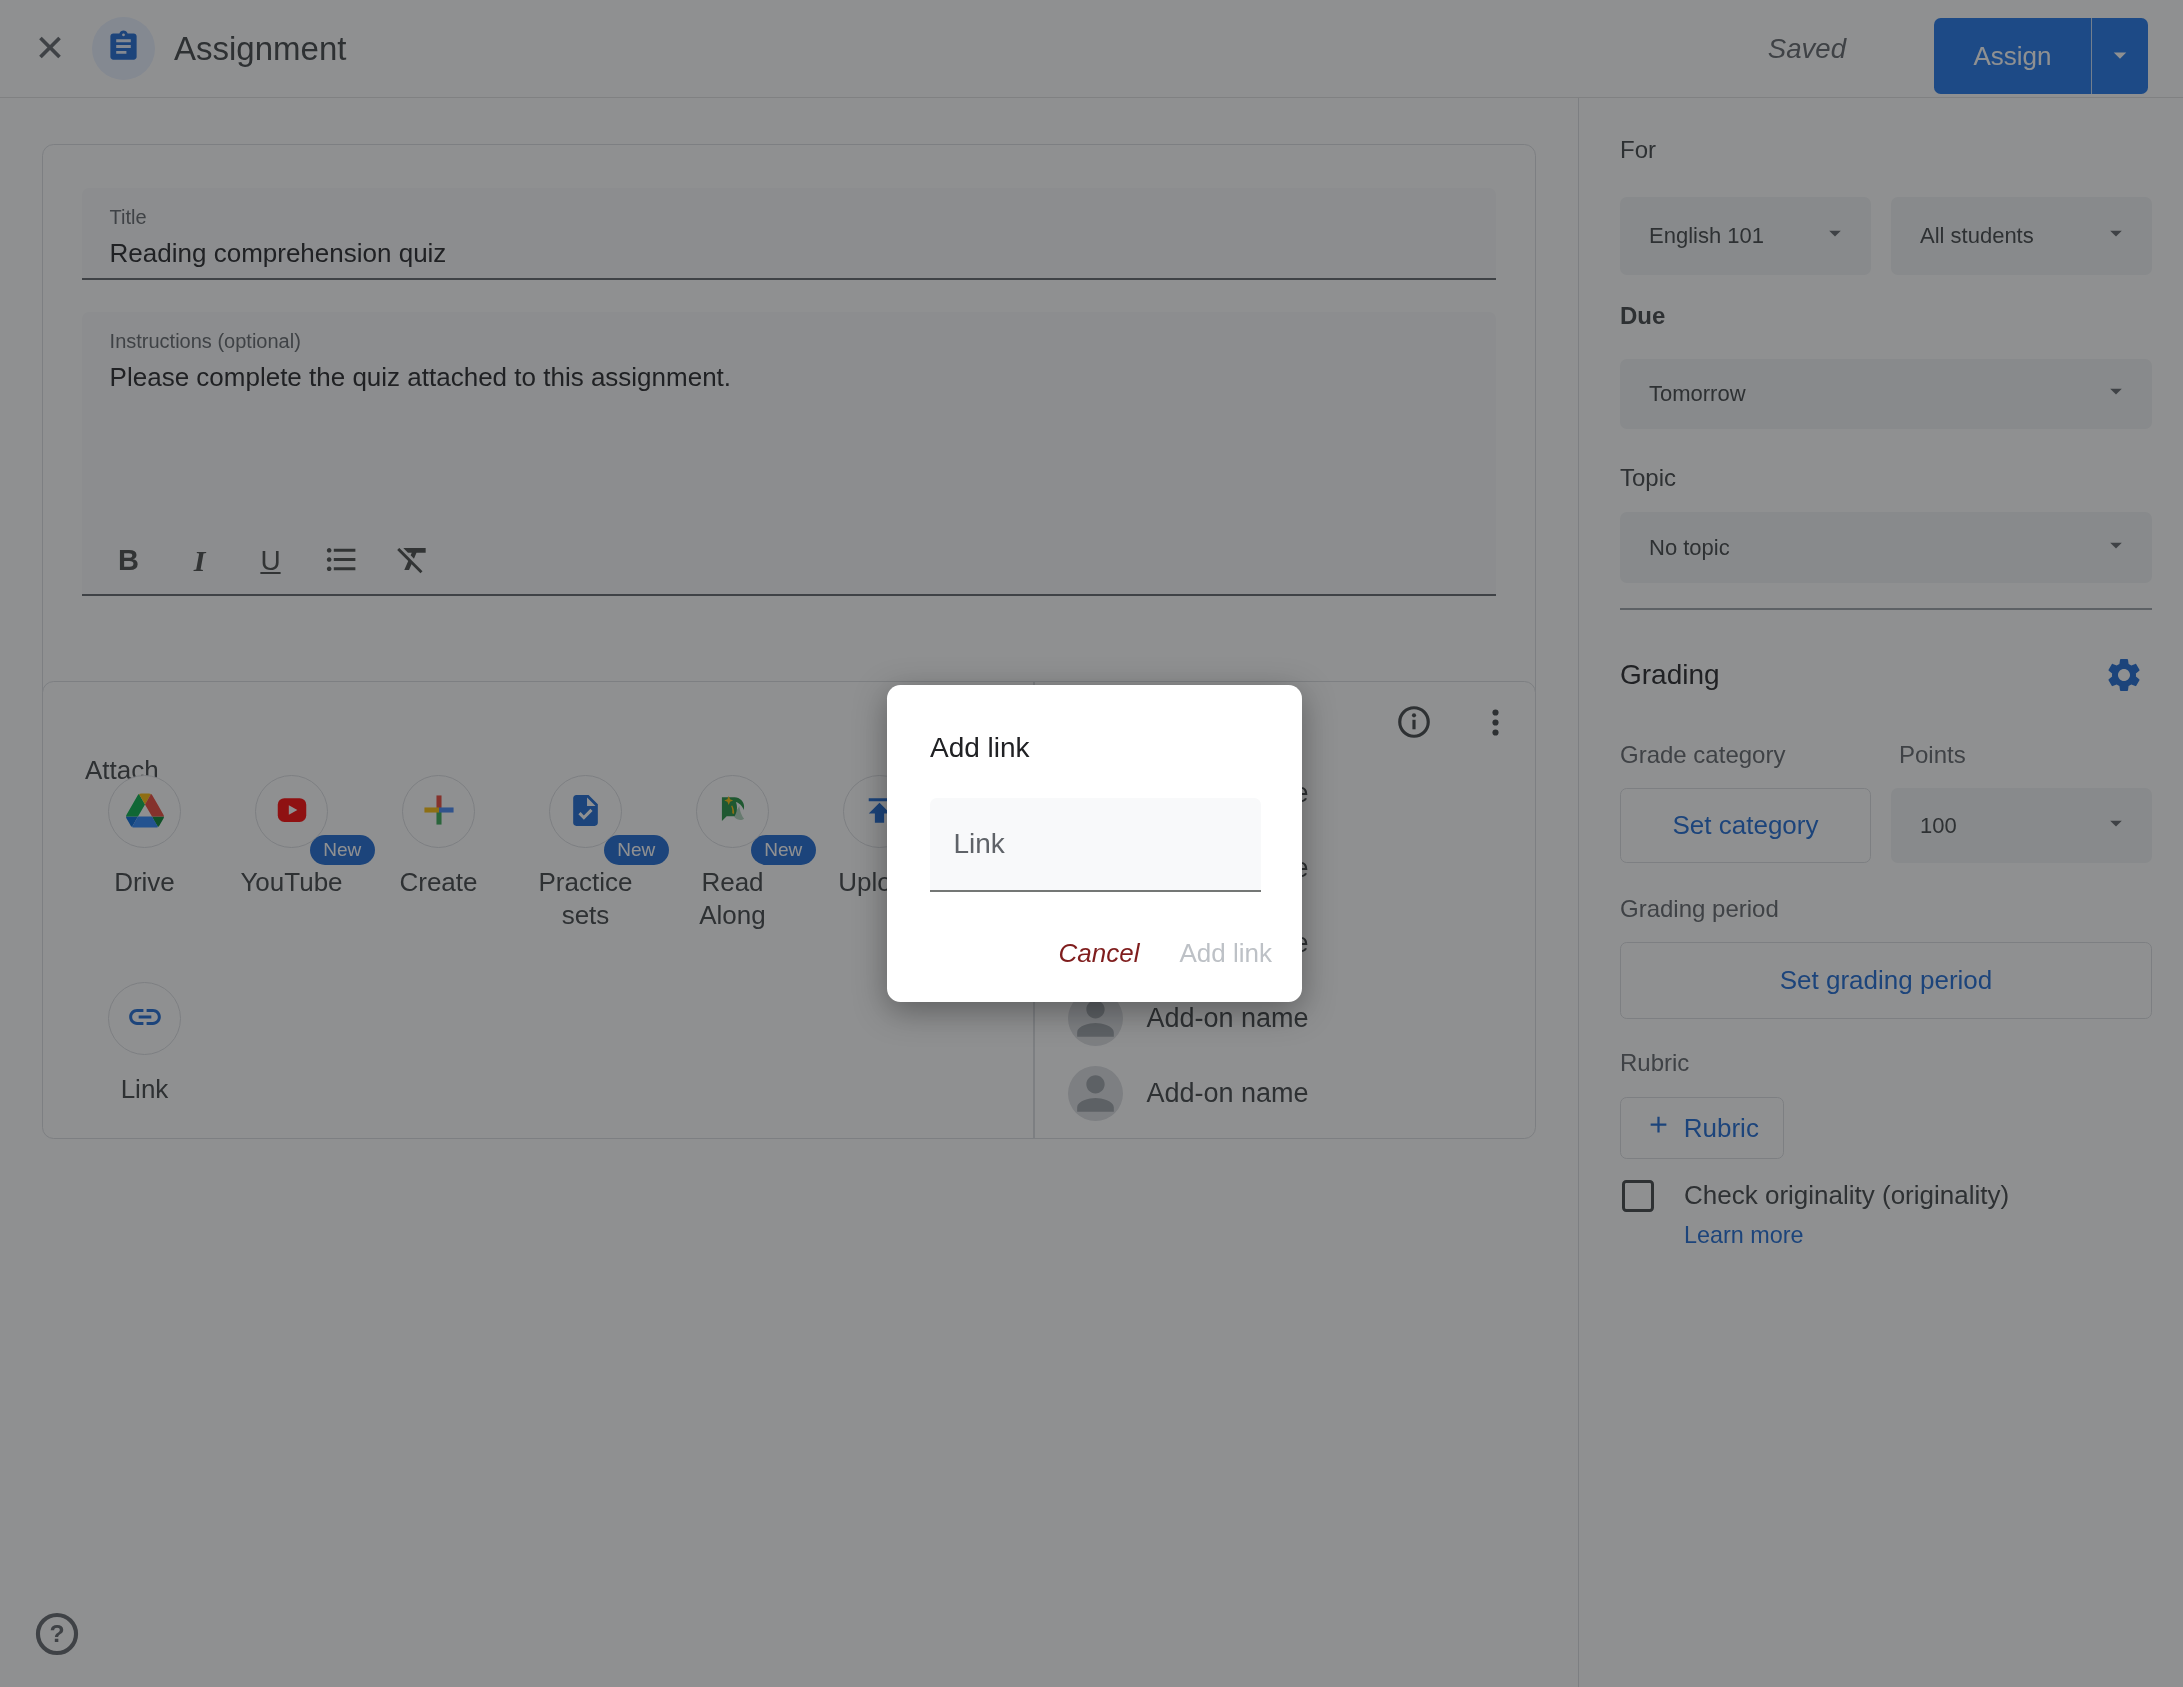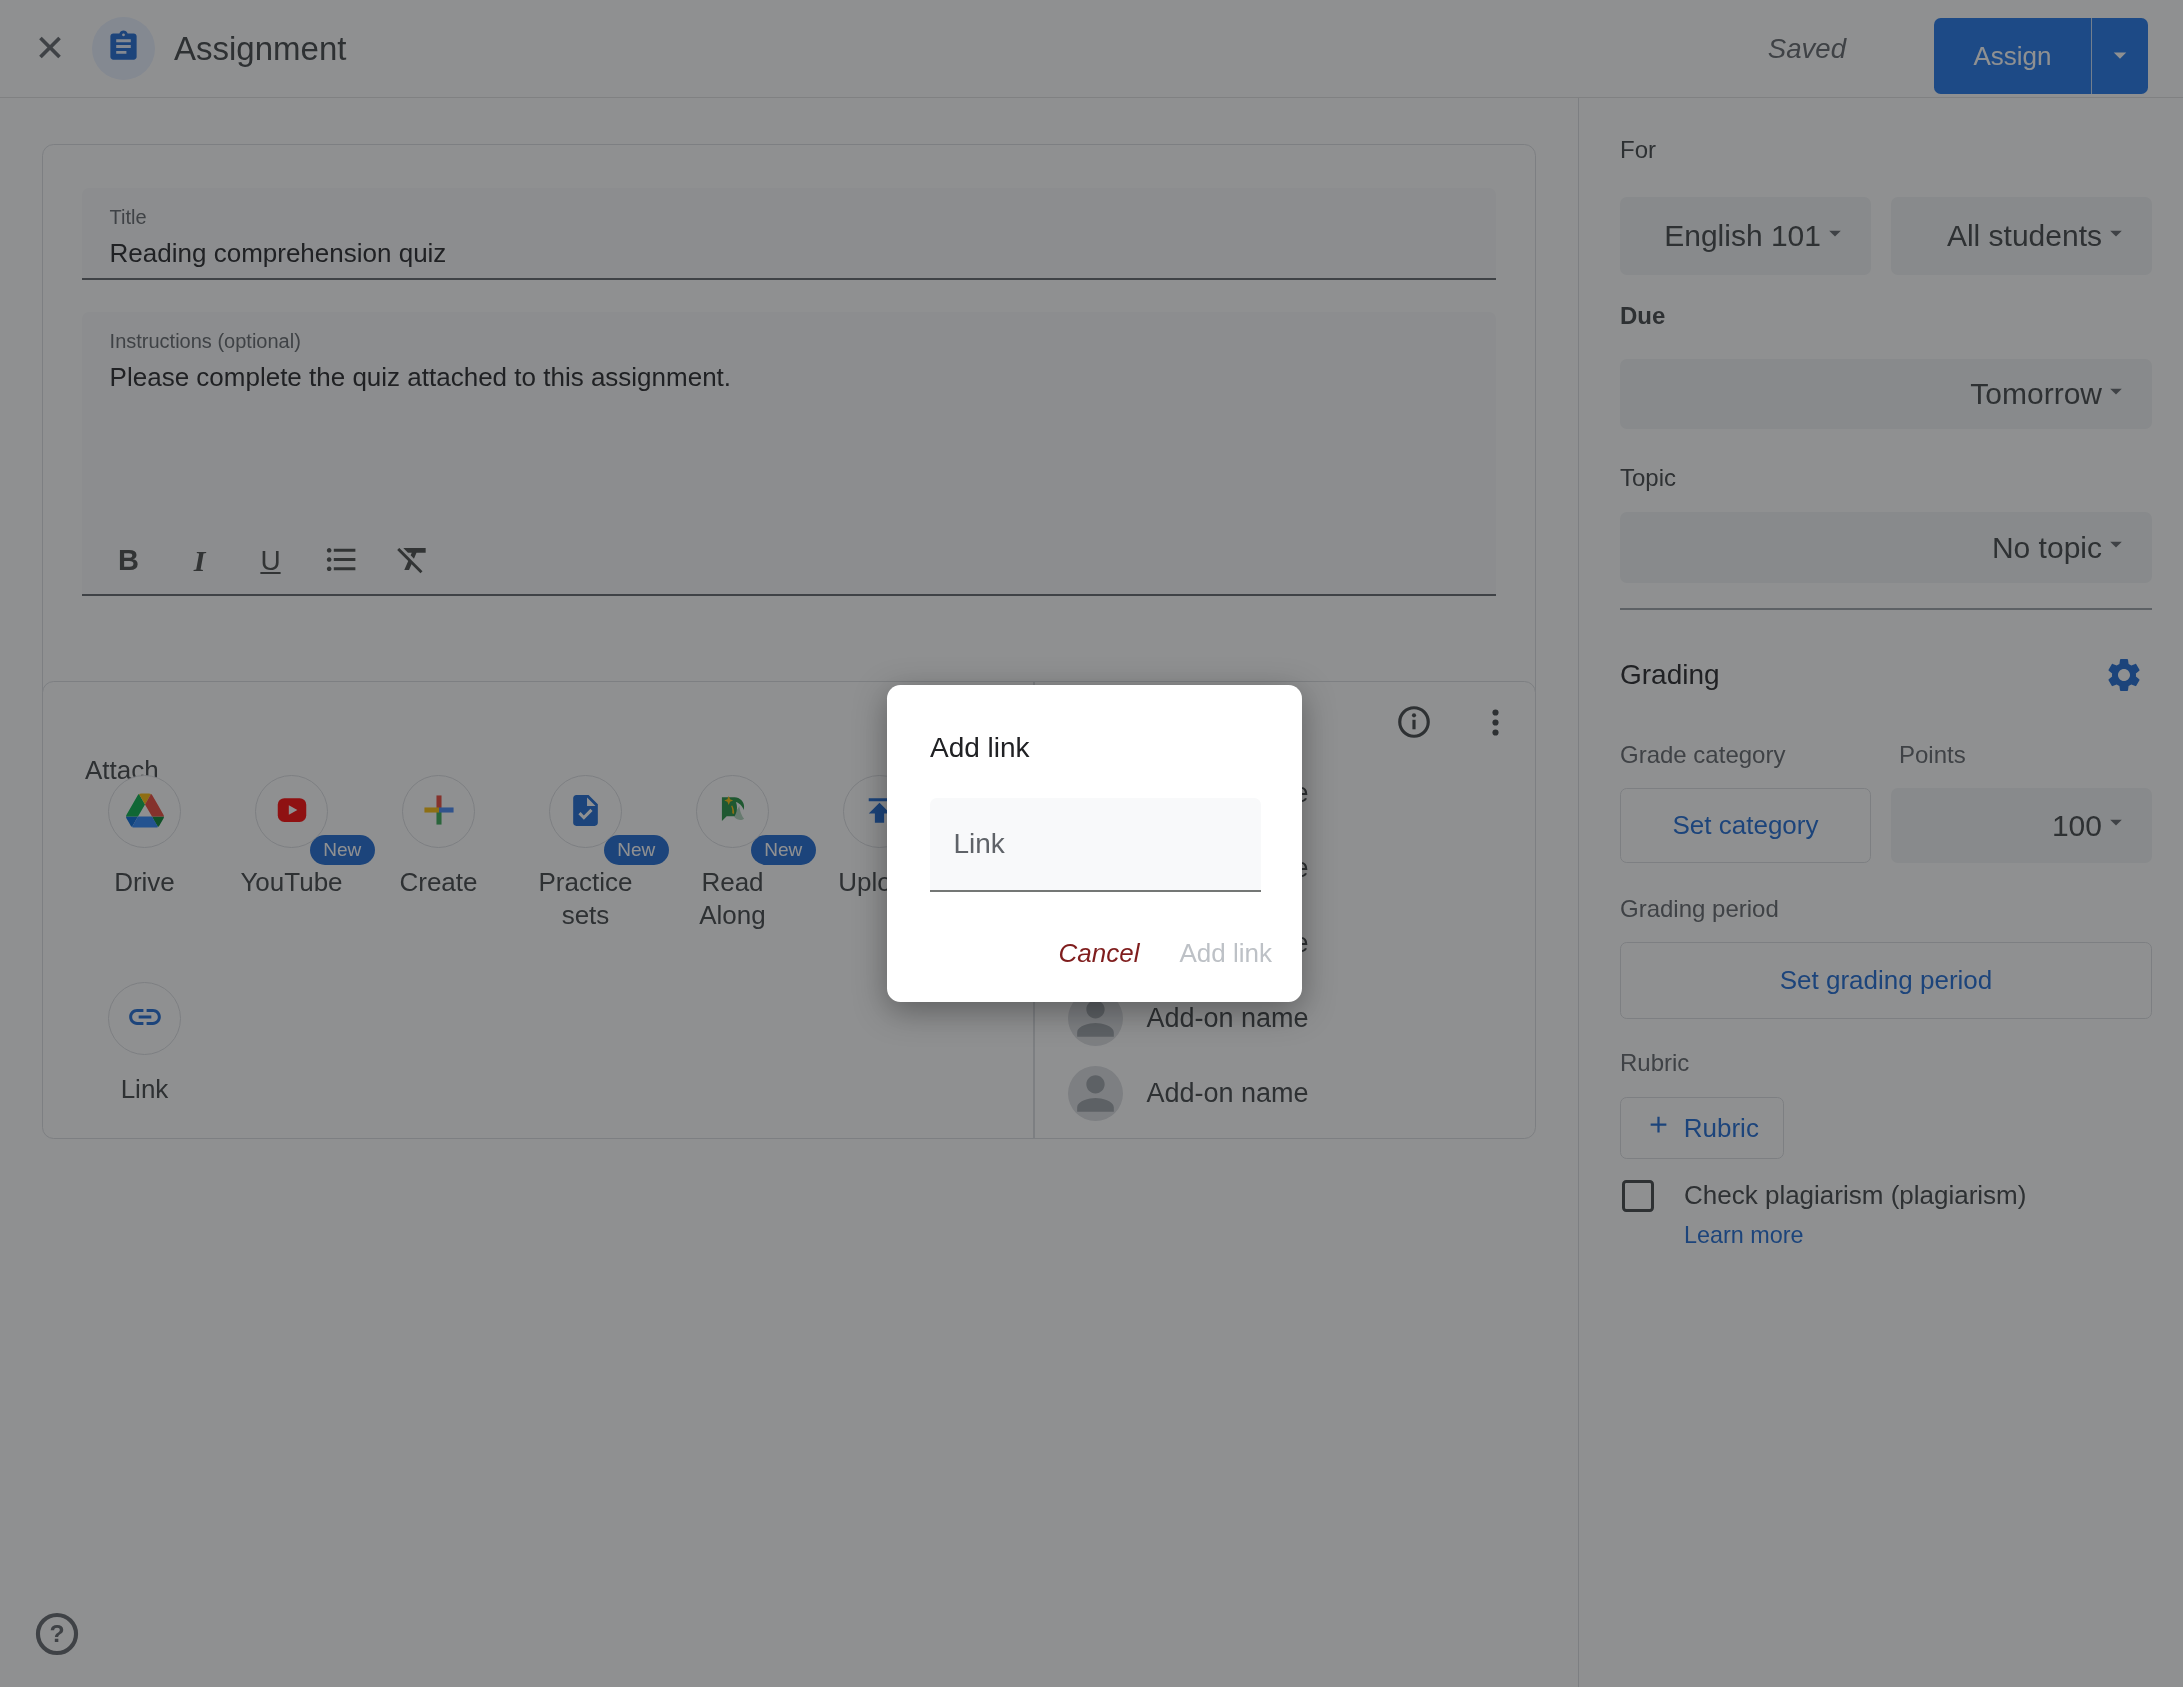--- a/index.html
+++ b/index.html
@@ -45,21 +45,21 @@
   .attach-info { position:absolute; left:1346px; top:16.7px; width:50px; height:50px; display:flex; align-items:center; justify-content:center; cursor:pointer; }
   .attach-more { position:absolute; left:1427px; top:16.7px; width:50px; height:50px; display:flex; align-items:center; justify-content:center; cursor:pointer; }
   .addon-row { position:absolute; left:1025px; width:468px; height:55px; display:flex; align-items:center; gap:23.4px; }
   .addon-avatar { width:55px; height:55px; border-radius:50%; background:#dadce0; overflow:hidden; flex:none; display:flex; align-items:center; justify-content:center; }
   .addon-name { font-size:27px; color:#3c4043; white-space:nowrap; }
 
   
   .sidebar { position:absolute; left:1578px; top:98px; right:0; bottom:0; background:#fff; border-left:1.7px solid #dadce0; }
   .sb-label { position:absolute; left:41px; font-size:24px; color:#3c4043; }
   .sb-sublabel { position:absolute; font-size:24px; color:#5f6368; }
-  .sel { position:absolute; background:#f1f3f4; border-radius:6.7px; display:flex; align-items:center; justify-content:flex-end; padding:0 22px 0 29px; font-size:30px; color:#3c4043; cursor:pointer; }
+  .sel { position:absolute; background:#f1f3f4; border-radius:6.7px; display:flex; align-items:center; justify-content:space-between; padding:0 22px 0 29px; font-size:22px; color:#3c4043; cursor:pointer; }
   .btn-outline { position:absolute; background:#fff; border:1.7px solid #dadce0; border-radius:6.7px; display:flex; align-items:center; justify-content:center; font-size:26px; font-weight:500; color:#1967d2; cursor:pointer; gap:11.7px; }
   .sb-divider { position:absolute; left:41px; right:31px; top:510px; height:1.7px; background:#9aa0a6; }
   .sb-grading { position:absolute; left:41px; top:561px; font-size:28px; color:#202124; }
   .gear-btn { position:absolute; right:37px; top:556px; width:45px; height:45px; display:flex; align-items:center; justify-content:center; cursor:pointer; }
   .checkbox { position:absolute; left:43px; top:1082px; width:32px; height:32px; border:3.3px solid #3c4043; border-radius:4.2px; cursor:pointer; }
   .plag-label { position:absolute; left:105px; top:1082px; font-size:26px; color:#3c4043; }
   .learn-more { position:absolute; left:105px; top:1124px; font-size:23.4px; color:#1967d2; cursor:pointer; }
 
   .help-btn { position:absolute; left:33px; top:1610px; width:48px; height:48px; cursor:pointer; }
 
@@ -330,21 +330,21 @@
 
     <div class="sb-sublabel" style="left:41px; top:951px;">Rubric</div>
     <div class="btn-outline" style="left:41px; top:999px; width:164px; height:62px;">
       <span><svg width="27" height="27" viewBox="0 0 24 24">
             <path fill="#1967d2" d="M19 13h-6v6h-2v-6H5v-2h6V5h2v6h6z"></path>
           </svg></span>
       <span>Rubric</span>
     </div>
 
     <div class="checkbox"></div>
-    <div class="plag-label">Check plagiarism (plagiarism)</div>
+    <div class="plag-label">Check originality (originality)</div>
     <div class="learn-more">Learn more</div>
   </div>
 
   <div class="help-btn">
     <span><svg width="48" height="48" viewBox="0 0 58 58">
           <circle cx="29" cy="29" r="23" fill="none" stroke="#5f6368" stroke-width="5"></circle>
           <text x="29" y="39" font-size="30" font-weight="bold" text-anchor="middle" fill="#5f6368" font-family="Liberation Sans, sans-serif">?</text>
         </svg></span>
   </div>
 </div>

